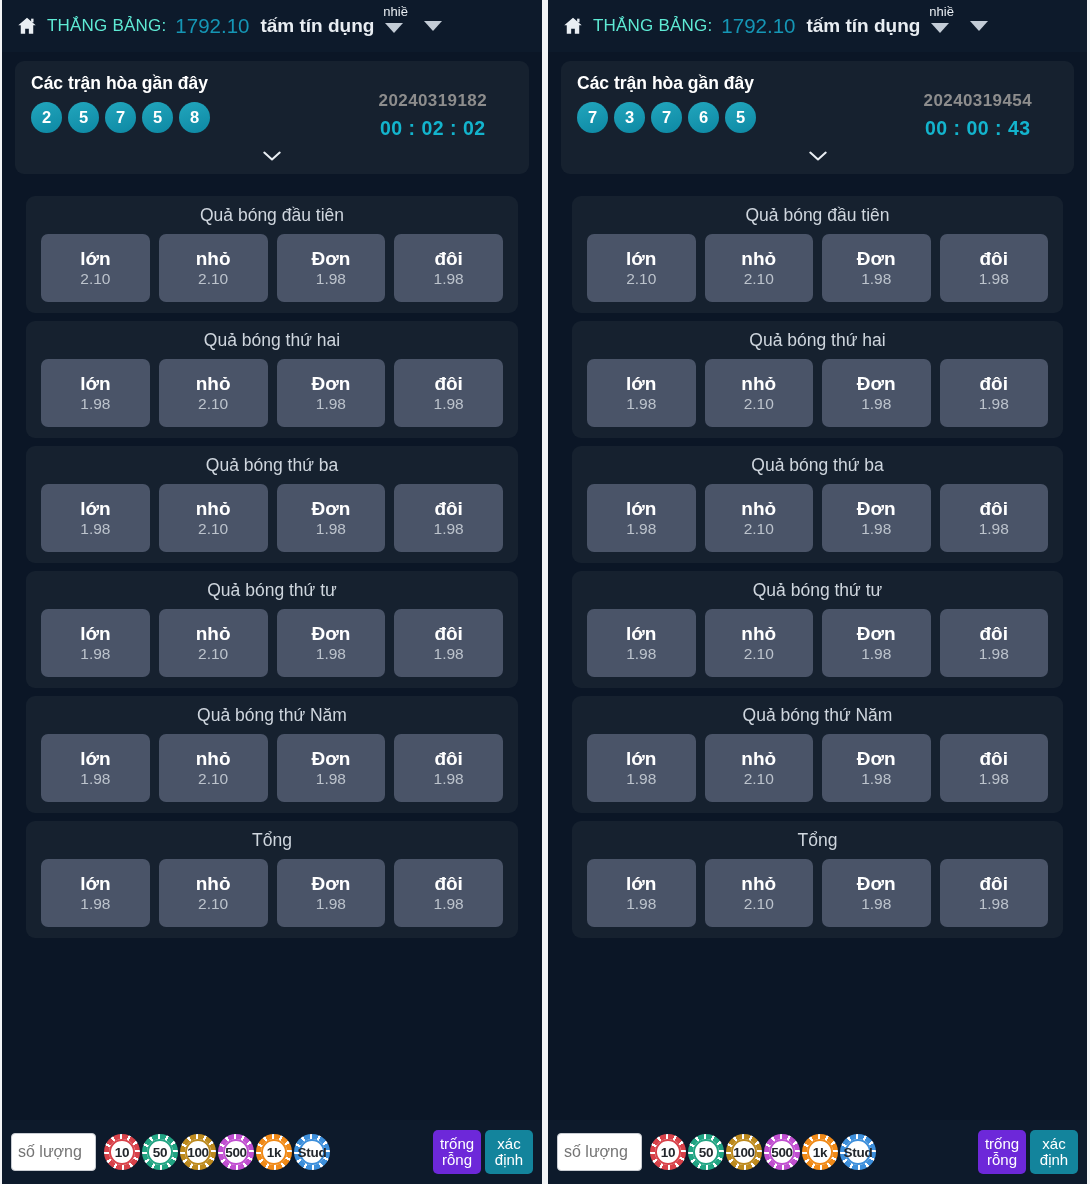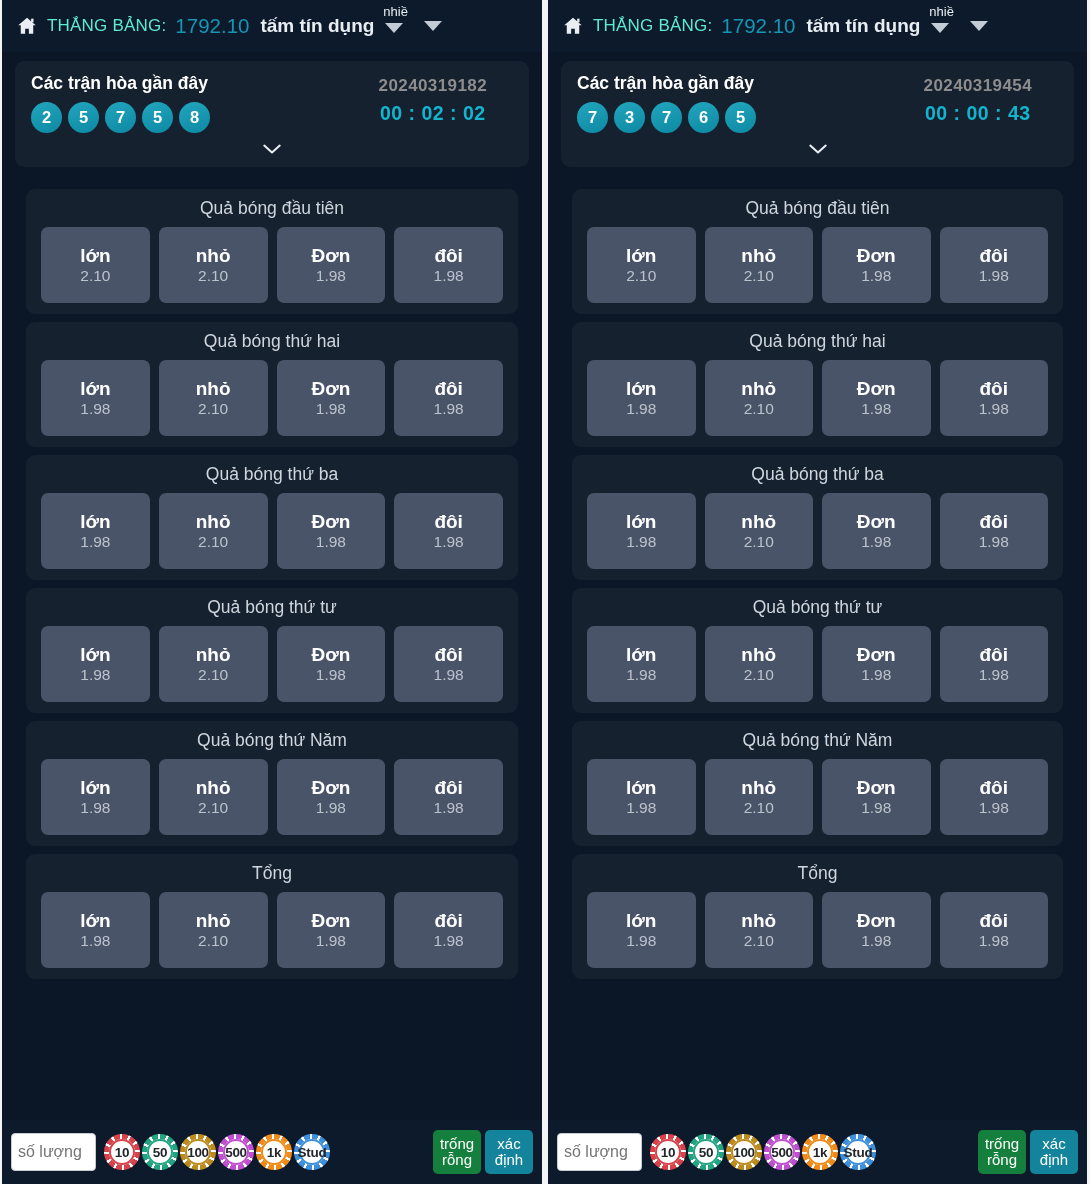--- a/index.html
+++ b/index.html
@@ -98,20 +98,21 @@
     padding: 12px 16px 8px 16px;
     position: relative;
   }
   .results-row { display: flex; align-items: flex-start; }
   .results-left { flex: 0 0 auto; }
   .results-right {
     margin-left: auto;
     text-align: center;
     padding-right: 26px;
     padding-top: 3px;
+    margin-top: 15px;
   }
   .results-title {
     color: #ffffff;
     font-size: 17.5px;
     font-weight: bold;
     margin-bottom: 8px;
     white-space: nowrap;
   }
   .balls { display: flex; gap: 6px; }
   .ball {
@@ -169,21 +170,21 @@
     margin-bottom: 8px;
   }
   .bet-row {
     display: flex;
     justify-content: space-between;
     padding: 0 15px;
     gap: 9px;
   }
   .bet-btn {
     flex: 1 1 0;
-    height: 76px;
+    height: 68px;
     background: #4a5468;
     border-radius: 7px;
     display: flex;
     flex-direction: column;
     align-items: center;
     justify-content: center;
     gap: 3px;
   }
   .bet-label {
     color: #ffffff;
@@ -258,21 +259,21 @@
     border-radius: 5px;
     color: #ffffff;
     font-size: 15px;
     line-height: 1.08;
     display: flex;
     flex-direction: column;
     align-items: center;
     justify-content: center;
     text-align: center;
   }
-  .act-clear { background: #15803d; }
+  .act-clear { background: #6d28d9; }
   .act-confirm { background: #13849c; }
 </style>
 </head>
 <body>
 
 <div class="screen">
 
 <div class="panel">
 
     <div class="topbar">

